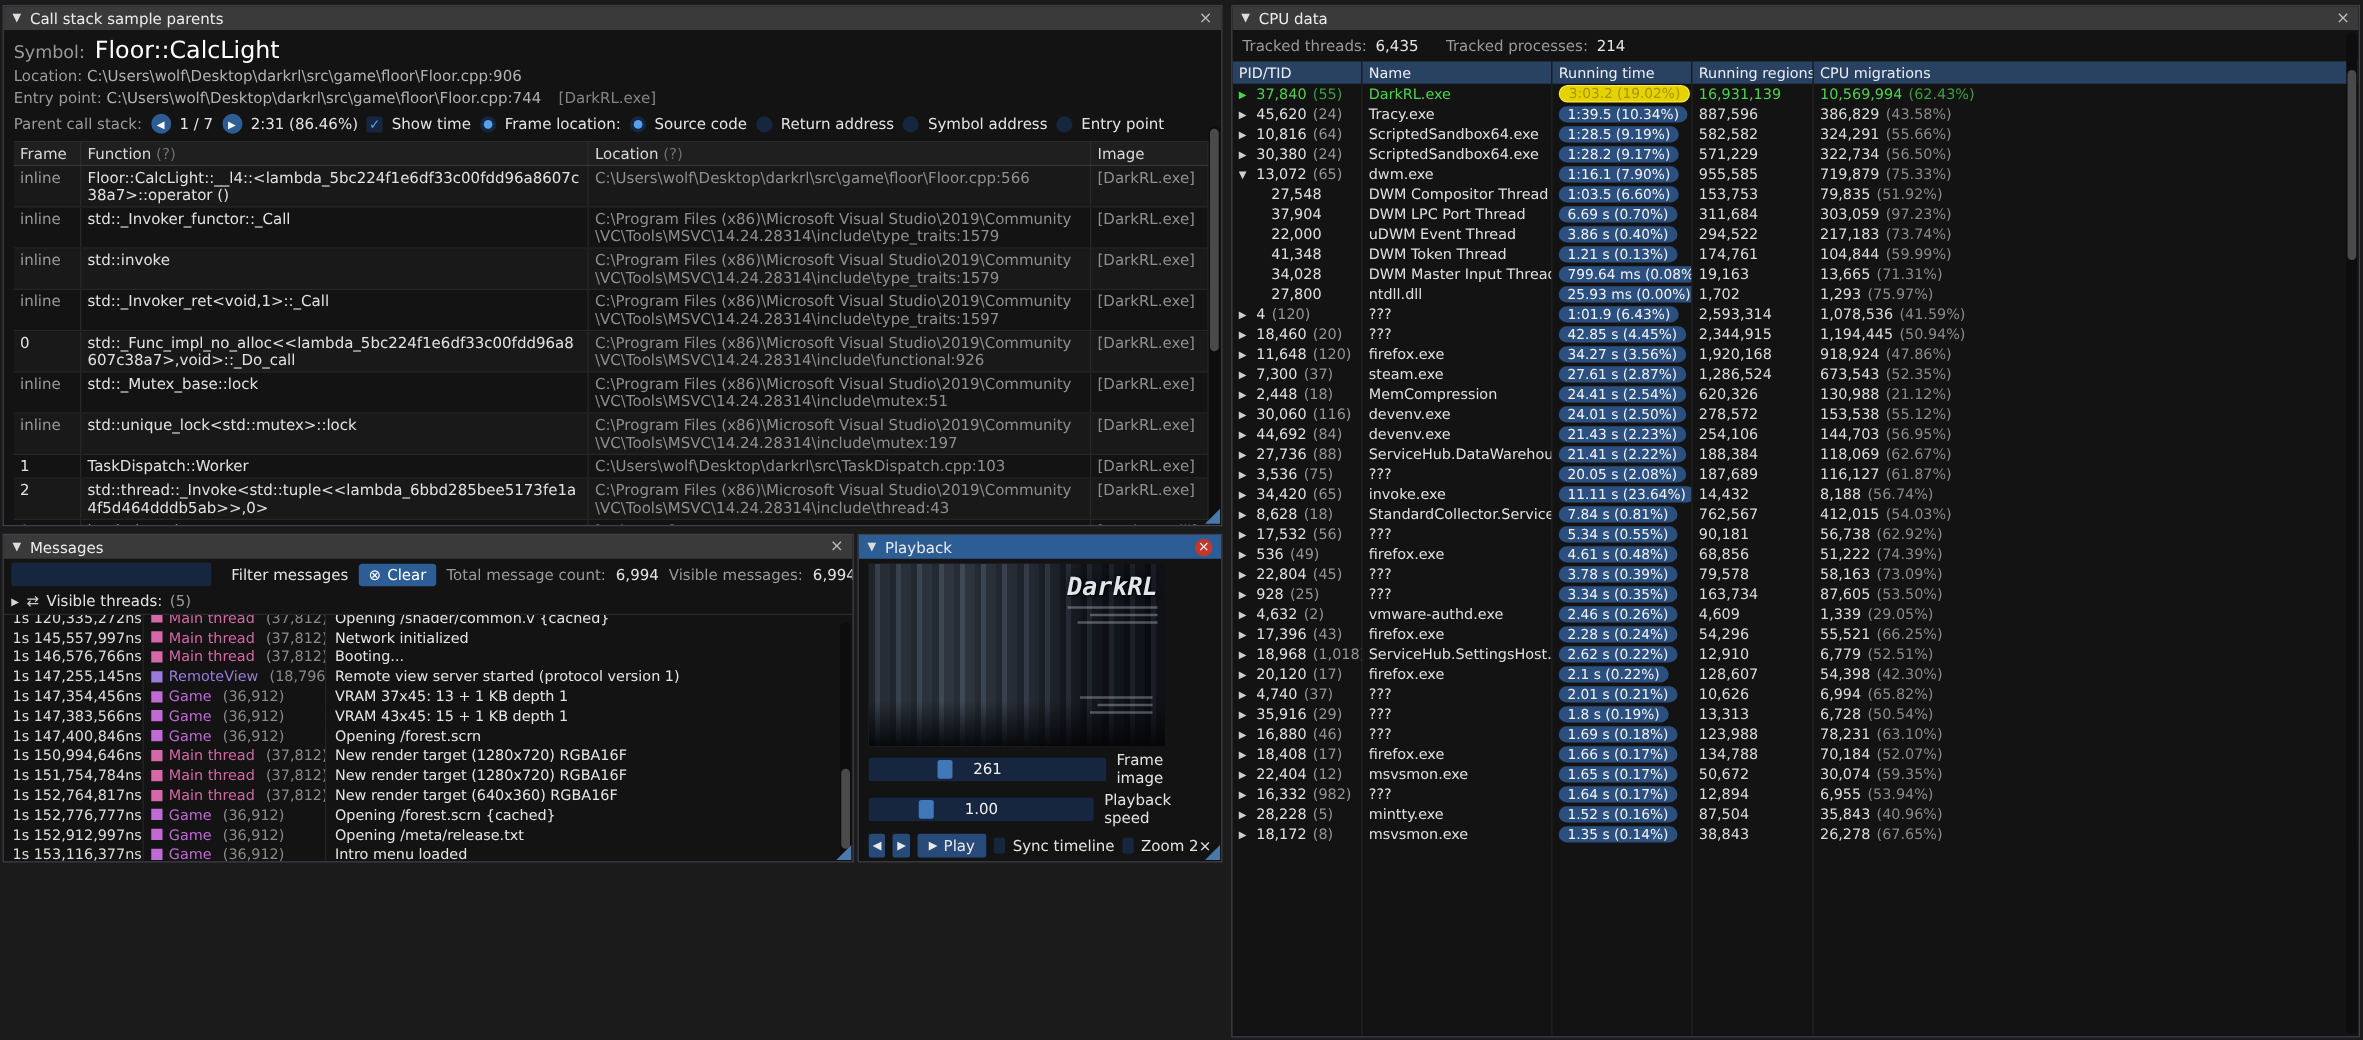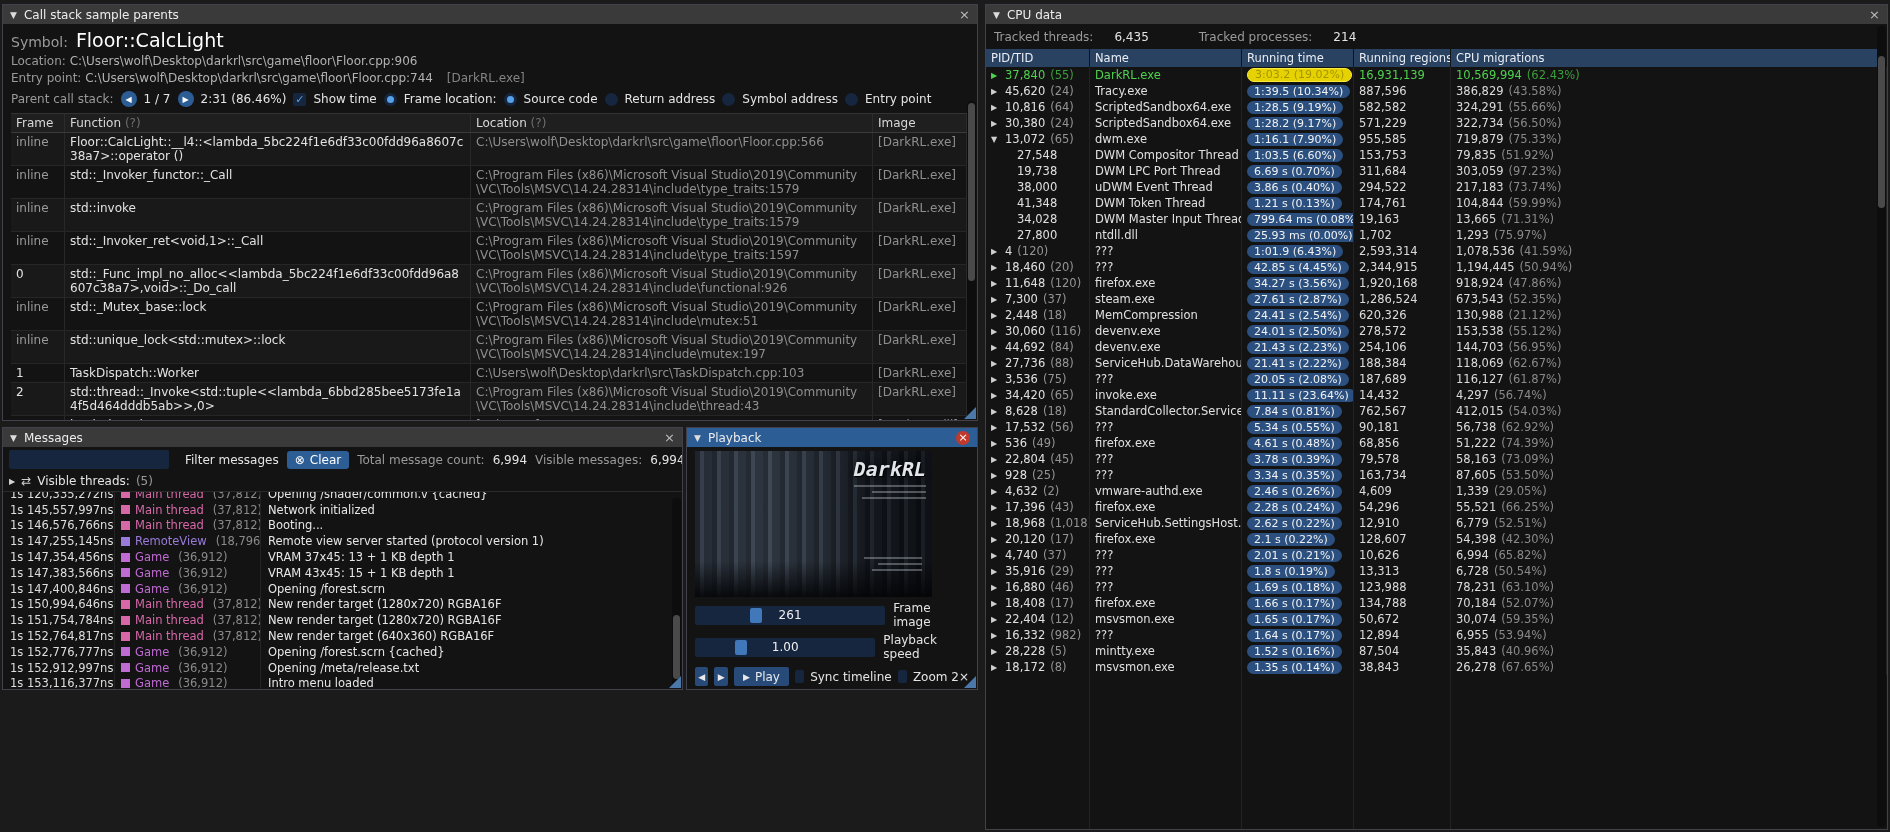--- a/index.html
+++ b/index.html
@@ -86,21 +86,21 @@
   .slider-row{display:flex;align-items:center;gap:8px;margin-top:4px}
   .slider{position:relative;width:197px;height:19px;background:#16263e;border-radius:2px}
   .slider .grab{position:absolute;top:2px;width:12px;height:15px;background:#4078ba;border-radius:2px}
   .slider .sl-val{position:absolute;inset:0;display:flex;align-items:center;justify-content:center;color:#f0f0f0}
   .pb-buttons{display:flex;align-items:center;gap:6px;margin-top:6px;white-space:nowrap}
   .sqbtn{width:19px;height:19px;background:#274a78;border-radius:2px;color:#eaeaea;display:inline-flex;align-items:center;justify-content:center;font-size:9px;cursor:pointer}
   .playbtn{height:19px;background:#274a78;border-radius:2px;color:#eaeaea;display:inline-flex;align-items:center;gap:5px;padding:0 9px;cursor:pointer}
 
   
   #win-cpu{left:985px;top:4px;width:903px;height:826px}
-  .cpu-stats{display:flex;gap:21px;padding:6px 8px 5px;flex:none}
+  .cpu-stats{display:flex;gap:7px;padding:6px 8px 5px;flex:none}
   .cpu-body{flex:1;display:flex;flex-direction:column;overflow:hidden;font-size:11.5px}
   .cpu-grid{display:grid;grid-template-columns:104px 152px 112px 97px 1fr}
   .cpu-hrow{flex:none;height:18px}
   .cpu-hrow>div{background:#294261;border-right:1px solid #131313;color:#e9eef5;padding:2px 5px;white-space:nowrap;overflow:hidden;cursor:pointer}
   .cpu-rows{flex:none}
   .cpu-row{height:16px;align-items:center}
   .cpu-row>div{border-right:1px solid #232323;height:100%;display:flex;align-items:center;padding:0 5px;overflow:hidden;white-space:nowrap}
   .c-pid{color:#e0e0e0}
   .arrow{width:14px;flex:none;font-size:8px;color:#cfcfcf;cursor:pointer}
   .cnt{color:#949494;margin-left:5px}
@@ -556,36 +556,36 @@
             </div>
             <div class="c-reg">153,753</div>
             <div class="c-mig">
               <span class="mig-v">79,835</span>
               <span class="pct">(51.92%)</span>
             </div>
           </div>
           <div class="cpu-row cpu-grid child">
             <div class="c-pid">
               <span class="arrow"></span>
-              <span class="pid-v">19,738</span>
+              <span class="pid-v">37,904</span>
             </div>
             <div class="c-name">DWM LPC Port Thread</div>
             <div class="c-time">
               <span class="pill">6.69 s (0.70%)</span>
             </div>
             <div class="c-reg">311,684</div>
             <div class="c-mig">
               <span class="mig-v">303,059</span>
               <span class="pct">(97.23%)</span>
             </div>
           </div>
           <div class="cpu-row cpu-grid child">
             <div class="c-pid">
               <span class="arrow"></span>
-              <span class="pid-v">38,000</span>
+              <span class="pid-v">22,000</span>
             </div>
             <div class="c-name">uDWM Event Thread</div>
             <div class="c-time">
               <span class="pill">3.86 s (0.40%)</span>
             </div>
             <div class="c-reg">294,522</div>
             <div class="c-mig">
               <span class="mig-v">217,183</span>
               <span class="pct">(73.74%)</span>
             </div>
@@ -784,21 +784,21 @@
               <span class="arrow">▶</span>
               <span class="pid-v">34,420</span>
               <span class="cnt">(65)</span>
             </div>
             <div class="c-name">invoke.exe</div>
             <div class="c-time">
               <span class="pill">11.11 s (23.64%)</span>
             </div>
             <div class="c-reg">14,432</div>
             <div class="c-mig">
-              <span class="mig-v">4,297</span>
+              <span class="mig-v">8,188</span>
               <span class="pct">(56.74%)</span>
             </div>
           </div>
           <div class="cpu-row cpu-grid">
             <div class="c-pid">
               <span class="arrow">▶</span>
               <span class="pid-v">8,628</span>
               <span class="cnt">(18)</span>
             </div>
             <div class="c-name">StandardCollector.Service.e</div>

